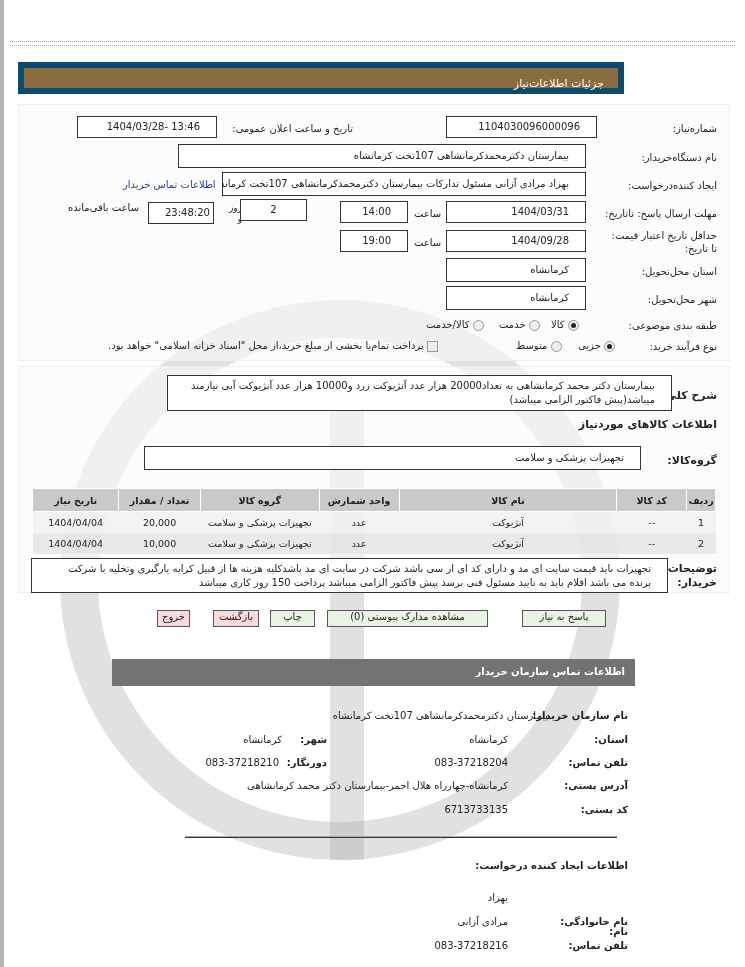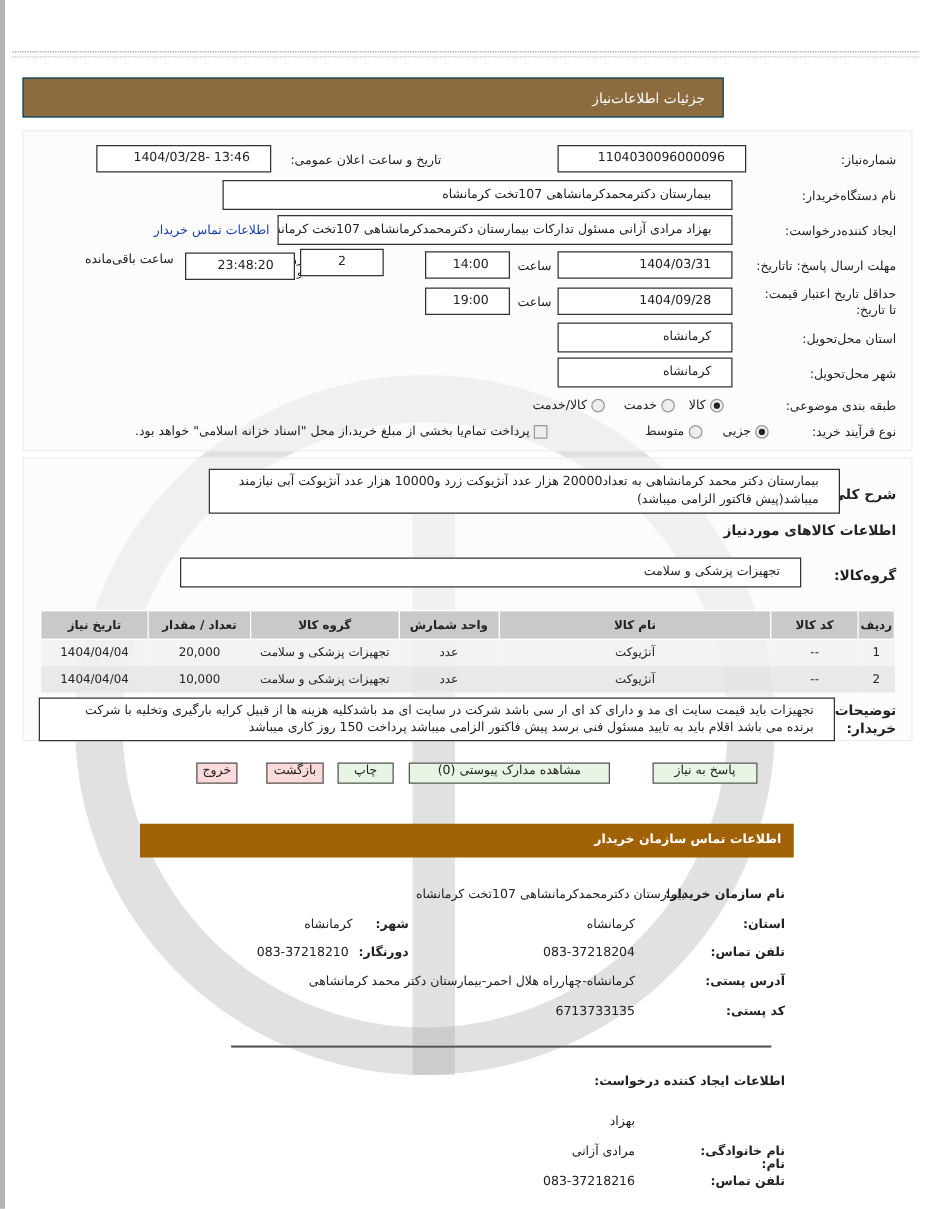--- a/index.html
+++ b/index.html
@@ -2,39 +2,39 @@
 <html><head>
 <meta charset="utf-8">
 <style>
   html, body { margin:0; padding:0; background:#fff; }
   body { width:745px; height:967px; position:relative; overflow:hidden; font-family:"DejaVu Sans", sans-serif; font-size:10px; color:#222; }
   .abs { position:absolute; }
   .leftbar { left:0; top:0; width:4px; height:967px; background:#b5b5b5; }
   .topline { left:10px; top:41px; width:725px; height:3px; border-top:1px dotted #999; border-bottom:1px dotted #bbb; }
   .watermark { left:60px; top:300px; width:560px; height:560px; border-radius:50%; border:38px solid rgba(170,170,170,0.35); box-sizing:border-box; }
   .wm-bar { background:rgba(170,170,170,0.35); }
-  .hdr { left:18px; top:62px; width:561px; height:32px; background:#8c6c3f; border:1px solid #0c4a6e; box-sizing:border-box; color:#fff; font-size:11px; direction:rtl; padding:9px 14px 0 0; }
+  .hdr { left:18px; top:62px; width:606px; height:32px; background:#8c6c3f; border:6px solid #0c4a6e; box-sizing:border-box; color:#fff; font-size:11px; direction:rtl; padding:9px 14px 0 0; }
   .panel { left:18px; background:rgba(250,250,250,0.6); border:1px solid #eee; }
   .lbl { direction:rtl; text-align:right; font-size:10px; color:#222; white-space:nowrap; }
   .box { border:1px solid #333; background:#fff; box-sizing:border-box; direction:rtl; text-align:right; padding:0 16px; font-size:10px; line-height:20px; white-space:nowrap; overflow:hidden; }
   .ltr { direction:ltr; text-align:right; }
   .link { color:#1a3fa6; direction:rtl; font-size:10px; }
   .radio { display:inline-block; width:9px; height:9px; border-radius:50%; border:1px solid #999; background:#eee; vertical-align:middle; position:relative; }
   .radio.on::after { content:""; position:absolute; left:2px; top:2px; width:5px; height:5px; border-radius:50%; background:#222; }
   .chk { display:inline-block; width:9px; height:9px; border:1px solid #999; background:#eee; vertical-align:middle; }
   .bold { font-weight:bold; }
   table.items { border-collapse:collapse; font-size:9.5px; direction:rtl; }
   table.items th { background:#c9c9c9; color:#222; font-weight:bold; height:20px; border:1px solid #fff; }
   table.items td { height:19px; text-align:center; }
   table.items tr.r1 td { background:rgba(240,240,240,0.8); }
   table.items tr.r2 td { background:rgba(228,228,228,0.8); }
   .btn { position:absolute; height:17px; box-sizing:border-box; border:1px solid #555; font-size:10px; text-align:center; line-height:12px; direction:rtl; }
   .btn.green { background:#e8f5e4; }
   .btn.pink { background:#fadada; }
-  .hdr2 { left:112px; top:659px; width:523px; height:27px; background:#a16207; color:#fff; font-size:10px; font-weight:bold; direction:rtl; padding:7px 10px 0 0; box-sizing:border-box; }
+  .hdr2 { left:112px; top:659px; width:523px; height:27px; background:#737373; color:#fff; font-size:10px; font-weight:bold; direction:rtl; padding:7px 10px 0 0; box-sizing:border-box; }
   .sep { left:185px; top:836px; width:432px; height:1px; background:#333; border-top:1px solid #aaa; }
 </style>
 </head>
 <body>
 
 <div class="abs leftbar"></div>
 <div class="abs topline"></div>
 
 <div class="abs watermark"></div>
 <div class="abs wm-bar" style="left:330px;top:400px;width:34px;height:460px;"></div>
@@ -54,21 +54,21 @@
 <div class="abs lbl" style="right:28px;top:180px;">ایجاد کننده‌درخواست:</div>
 <div class="abs box" style="left:222px;top:172px;width:364px;height:24px;line-height:22px;">بهزاد  مرادی آزانی  مسئول تدارکات  بیمارستان  دکترمحمدکرمانشاهی 107تخت کرمانشاه</div>
 <a class="abs link" style="left:123px;top:179px;">اطلاعات تماس خریدار</a>
 
 <div class="abs lbl" style="right:28px;top:208px;">مهلت ارسال پاسخ: تاتاریخ:</div>
 <div class="abs box ltr" style="left:446px;top:201px;width:140px;height:22px;">1404/03/31</div>
 <div class="abs lbl" style="left:414px;top:208px;">ساعت</div>
 <div class="abs box ltr" style="left:340px;top:201px;width:68px;height:22px;">14:00</div>
 <div class="abs lbl" style="left:224px;top:203px;font-size:9px;width:18px;white-space:normal;line-height:11px;">روز و</div>
 <div class="abs box" style="left:240px;top:199px;width:67px;height:22px;text-align:center;">2</div>
-<div class="abs box ltr" style="left:148px;top:202px;width:88px;height:22px;">23:48:20</div>
+<div class="abs box ltr" style="left:148px;top:202px;width:66px;height:22px;">23:48:20</div>
 <div class="abs lbl" style="left:68px;top:202px;">ساعت باقی‌مانده</div>
 
 <div class="abs lbl" style="right:28px;top:229px;width:112px;white-space:normal;line-height:13px;">حداقل تاریخ اعتبار قیمت: تا تاریخ:</div>
 <div class="abs box ltr" style="left:446px;top:230px;width:140px;height:22px;">1404/09/28</div>
 <div class="abs lbl" style="left:414px;top:237px;">ساعت</div>
 <div class="abs box ltr" style="left:340px;top:230px;width:68px;height:22px;">19:00</div>
 
 <div class="abs lbl" style="right:28px;top:266px;">استان محل‌تحویل:</div>
 <div class="abs box" style="left:446px;top:258px;width:140px;height:24px;line-height:22px;">کرمانشاه</div>
 <div class="abs lbl" style="right:28px;top:294px;">شهر محل‌تحویل:</div>

